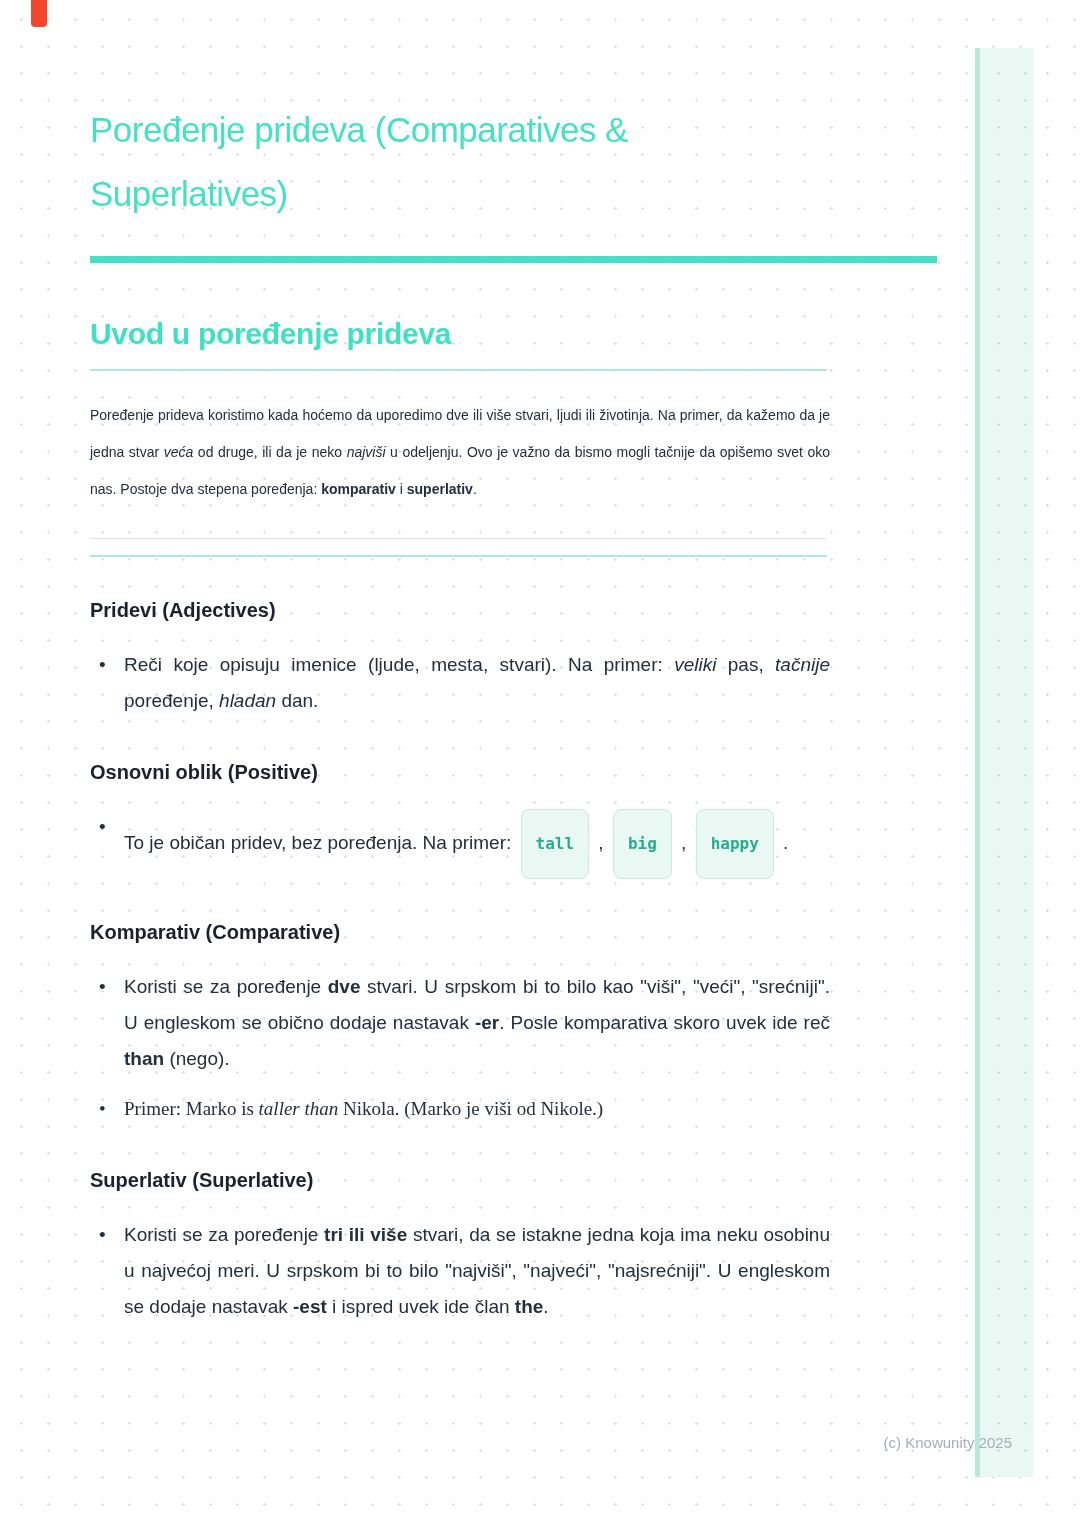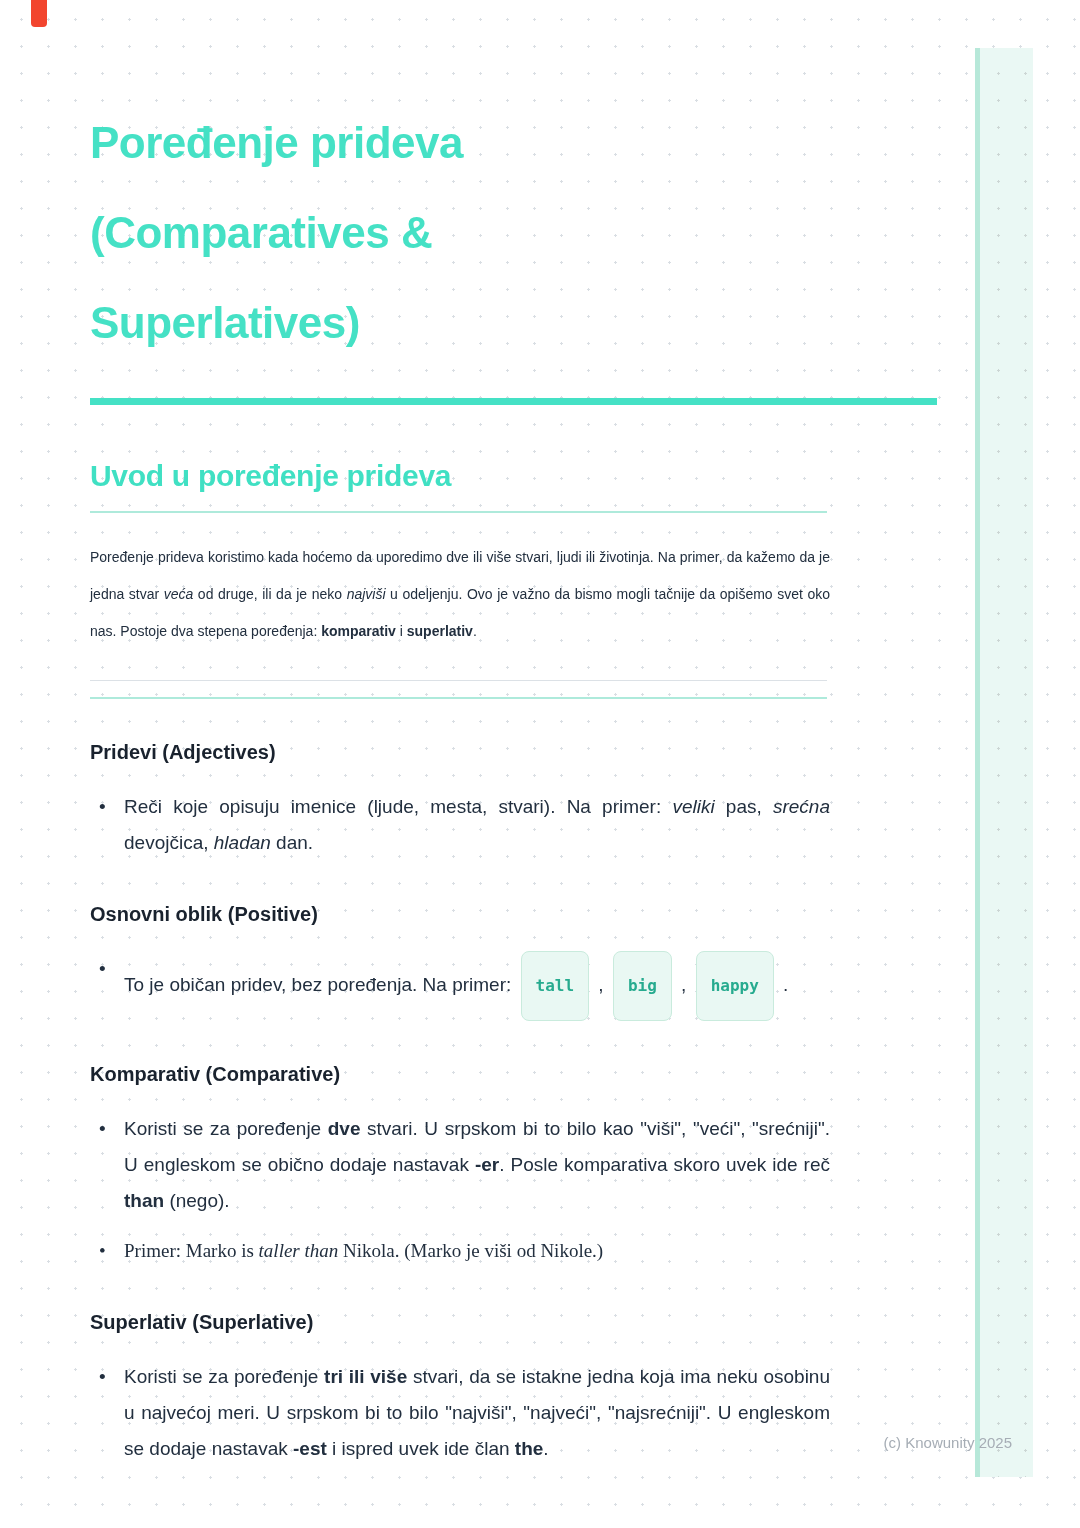--- a/index.html
+++ b/index.html
@@ -45,23 +45,23 @@
   }
   .content {
     position: absolute;
     left: 90px;
     top: 0;
     width: 740px;
   }
   h1.page-title {
     margin: 98px 0 0 0;
     max-width: 620px;
-    font-size: 44px;
-    line-height: 90px;
-    font-weight: 700;
+    font-size: 35px;
+    line-height: 64px;
+    font-weight: 400;
     letter-spacing: -0.5px;
     color: #45e1c5;
   }
   .title-rule {
     width: 847px;
     height: 7px;
     background: #45e1c5;
     margin-top: 30px;
   }
   h2.section-heading {
@@ -167,21 +167,21 @@
       <div class="h2-rule"></div>
       <p class="body-text"><span>Poređenje prideva koristimo kada hoćemo da uporedimo dve ili više stvari, ljudi ili životinja. Na primer, da kažemo da je jedna stvar </span><em>veća</em><span> od druge, ili da je neko </span><em>najviši</em><span> u odeljenju. Ovo je važno da bismo mogli tačnije da opišemo svet oko nas. Postoje dva stepena poređenja: </span><strong>komparativ</strong><span> i </span><strong>superlativ</strong><span>.</span></p>
       <hr class="soft-divider">
     </section>
 
     <section>
       <div class="h2-rule"></div>
 
       <h3 class="subheading">Pridevi (Adjectives)</h3>
       <ul class="bullet-list">
-        <li><span>Reči koje opisuju imenice (ljude, mesta, stvari). Na primer: </span><em>veliki</em><span> pas, </span><em>srećna</em><span> devojčica, </span><em>hladan</em><span> dan.</span></li>
+        <li><span>Reči koje opisuju imenice (ljude, mesta, stvari). Na primer: </span><em>veliki</em><span> pas, </span><em>tačnije</em><span> poređenje, </span><em>hladan</em><span> dan.</span></li>
       </ul>
 
       <h3 class="subheading">Osnovni oblik (Positive)</h3>
       <ul class="bullet-list">
         <li><span>To je običan pridev, bez poređenja. Na primer: </span><span class="code-chip">tall</span><span> , </span><span class="code-chip">big</span><span> , </span><span class="code-chip">happy</span><span> .</span></li>
       </ul>
 
       <h3 class="subheading">Komparativ (Comparative)</h3>
       <ul class="bullet-list">
         <li><span>Koristi se za poređenje </span><strong>dve</strong><span> stvari. U srpskom bi to bilo kao "viši", "veći", "srećniji". U engleskom se obično dodaje nastavak </span><strong>-er</strong><span>. Posle komparativa skoro uvek ide reč </span><strong>than</strong><span> (nego).</span></li>

